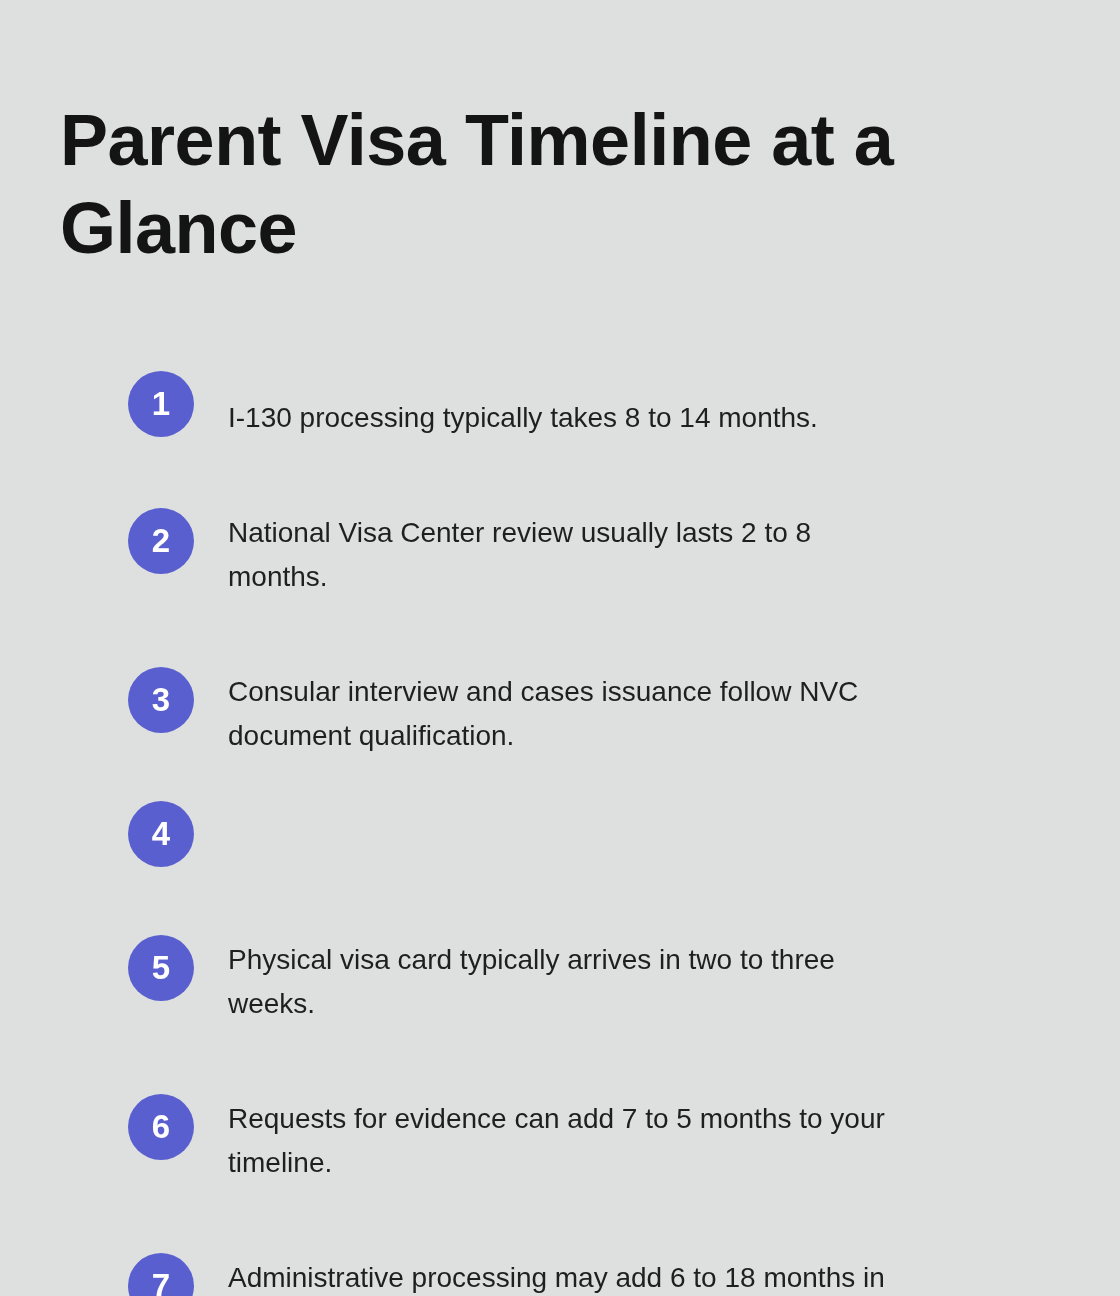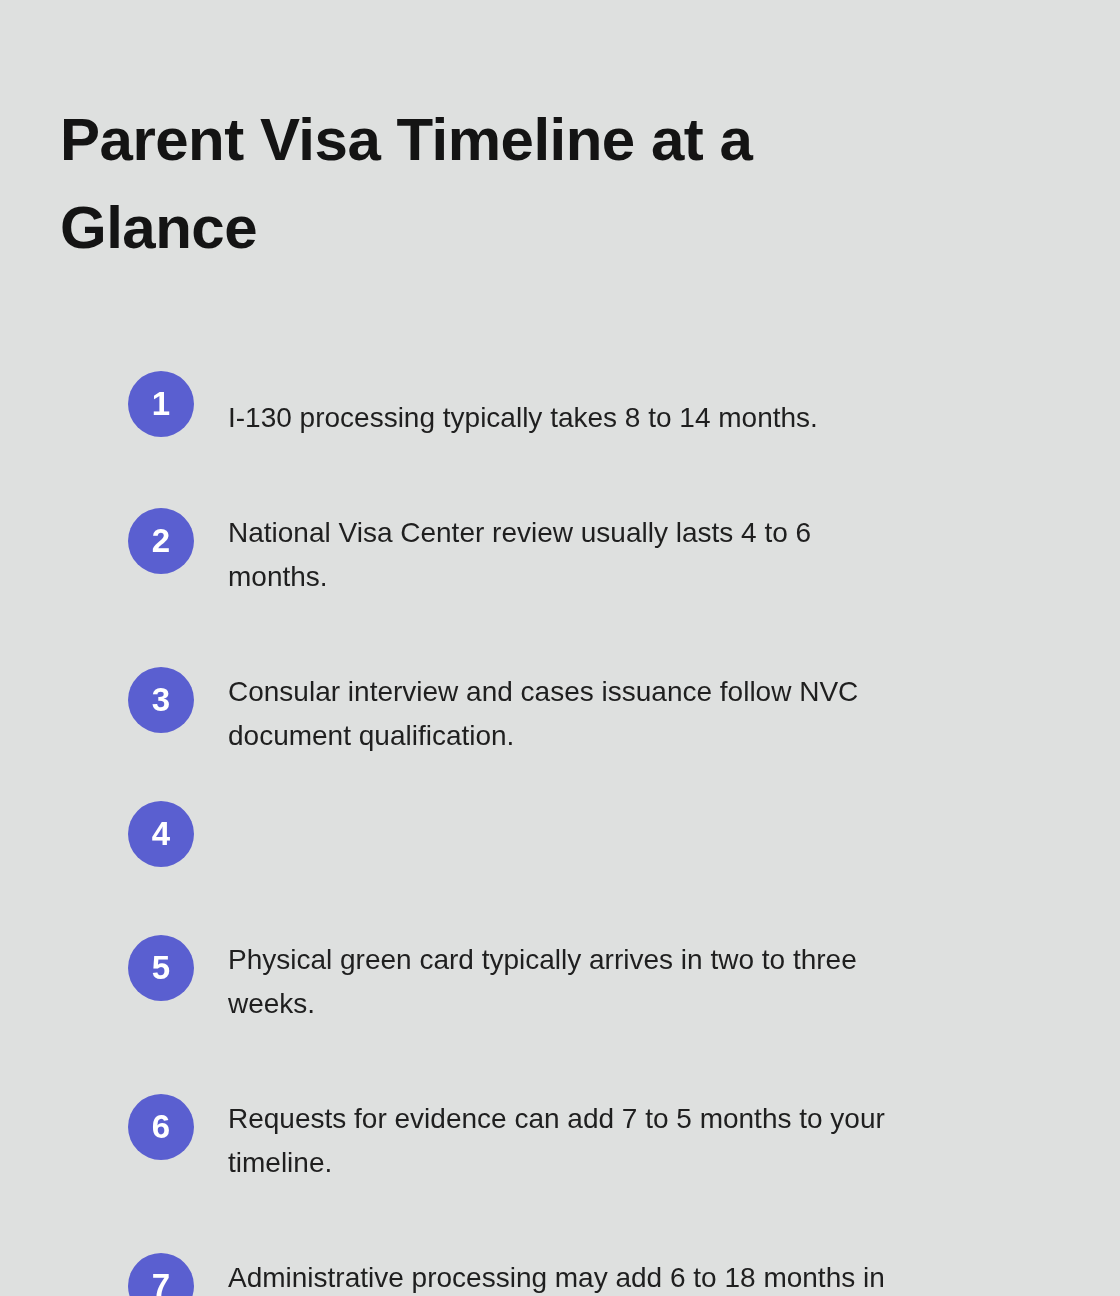--- a/index.html
+++ b/index.html
@@ -10,21 +10,21 @@
     font-family: "Liberation Sans", "DejaVu Sans", sans-serif;
     overflow: hidden;
   }
   .page {
     width: 1120px;
     height: 1296px;
     padding: 0 60px;
   }
   .page-title {
     margin-top: 96px;
-    font-size: 60px;
+    font-size: 72px;
     line-height: 88px;
     font-weight: 700;
     color: #141414;
     letter-spacing: -0.5px;
     white-space: pre-line;
   }
   .timeline-list {
     margin: 96px 0 0 68px;
     display: flex;
     flex-direction: column;
@@ -73,21 +73,21 @@
       <div class="step-badge">
         <span class="step-number">1</span>
       </div>
       <div class="step-text">I-130 processing typically takes 8 to 14 months.</div>
     </div>
 
     <div class="timeline-item">
       <div class="step-badge">
         <span class="step-number">2</span>
       </div>
-      <div class="step-text">National Visa Center review usually lasts 4 to 6
+      <div class="step-text">National Visa Center review usually lasts 2 to 8
 months.</div>
     </div>
 
     <div class="timeline-item">
       <div class="step-badge">
         <span class="step-number">3</span>
       </div>
       <div class="step-text">Consular interview and cases issuance follow NVC
 document qualification.</div>
     </div>
@@ -95,21 +95,21 @@
     <div class="timeline-item">
       <div class="step-badge">
         <span class="step-number">4</span>
       </div>
     </div>
 
     <div class="timeline-item">
       <div class="step-badge">
         <span class="step-number">5</span>
       </div>
-      <div class="step-text">Physical green card typically arrives in two to three
+      <div class="step-text">Physical visa card typically arrives in two to three
 weeks.</div>
     </div>
 
     <div class="timeline-item">
       <div class="step-badge">
         <span class="step-number">6</span>
       </div>
       <div class="step-text">Requests for evidence can add 7 to 5 months to your
 timeline.</div>
     </div>

